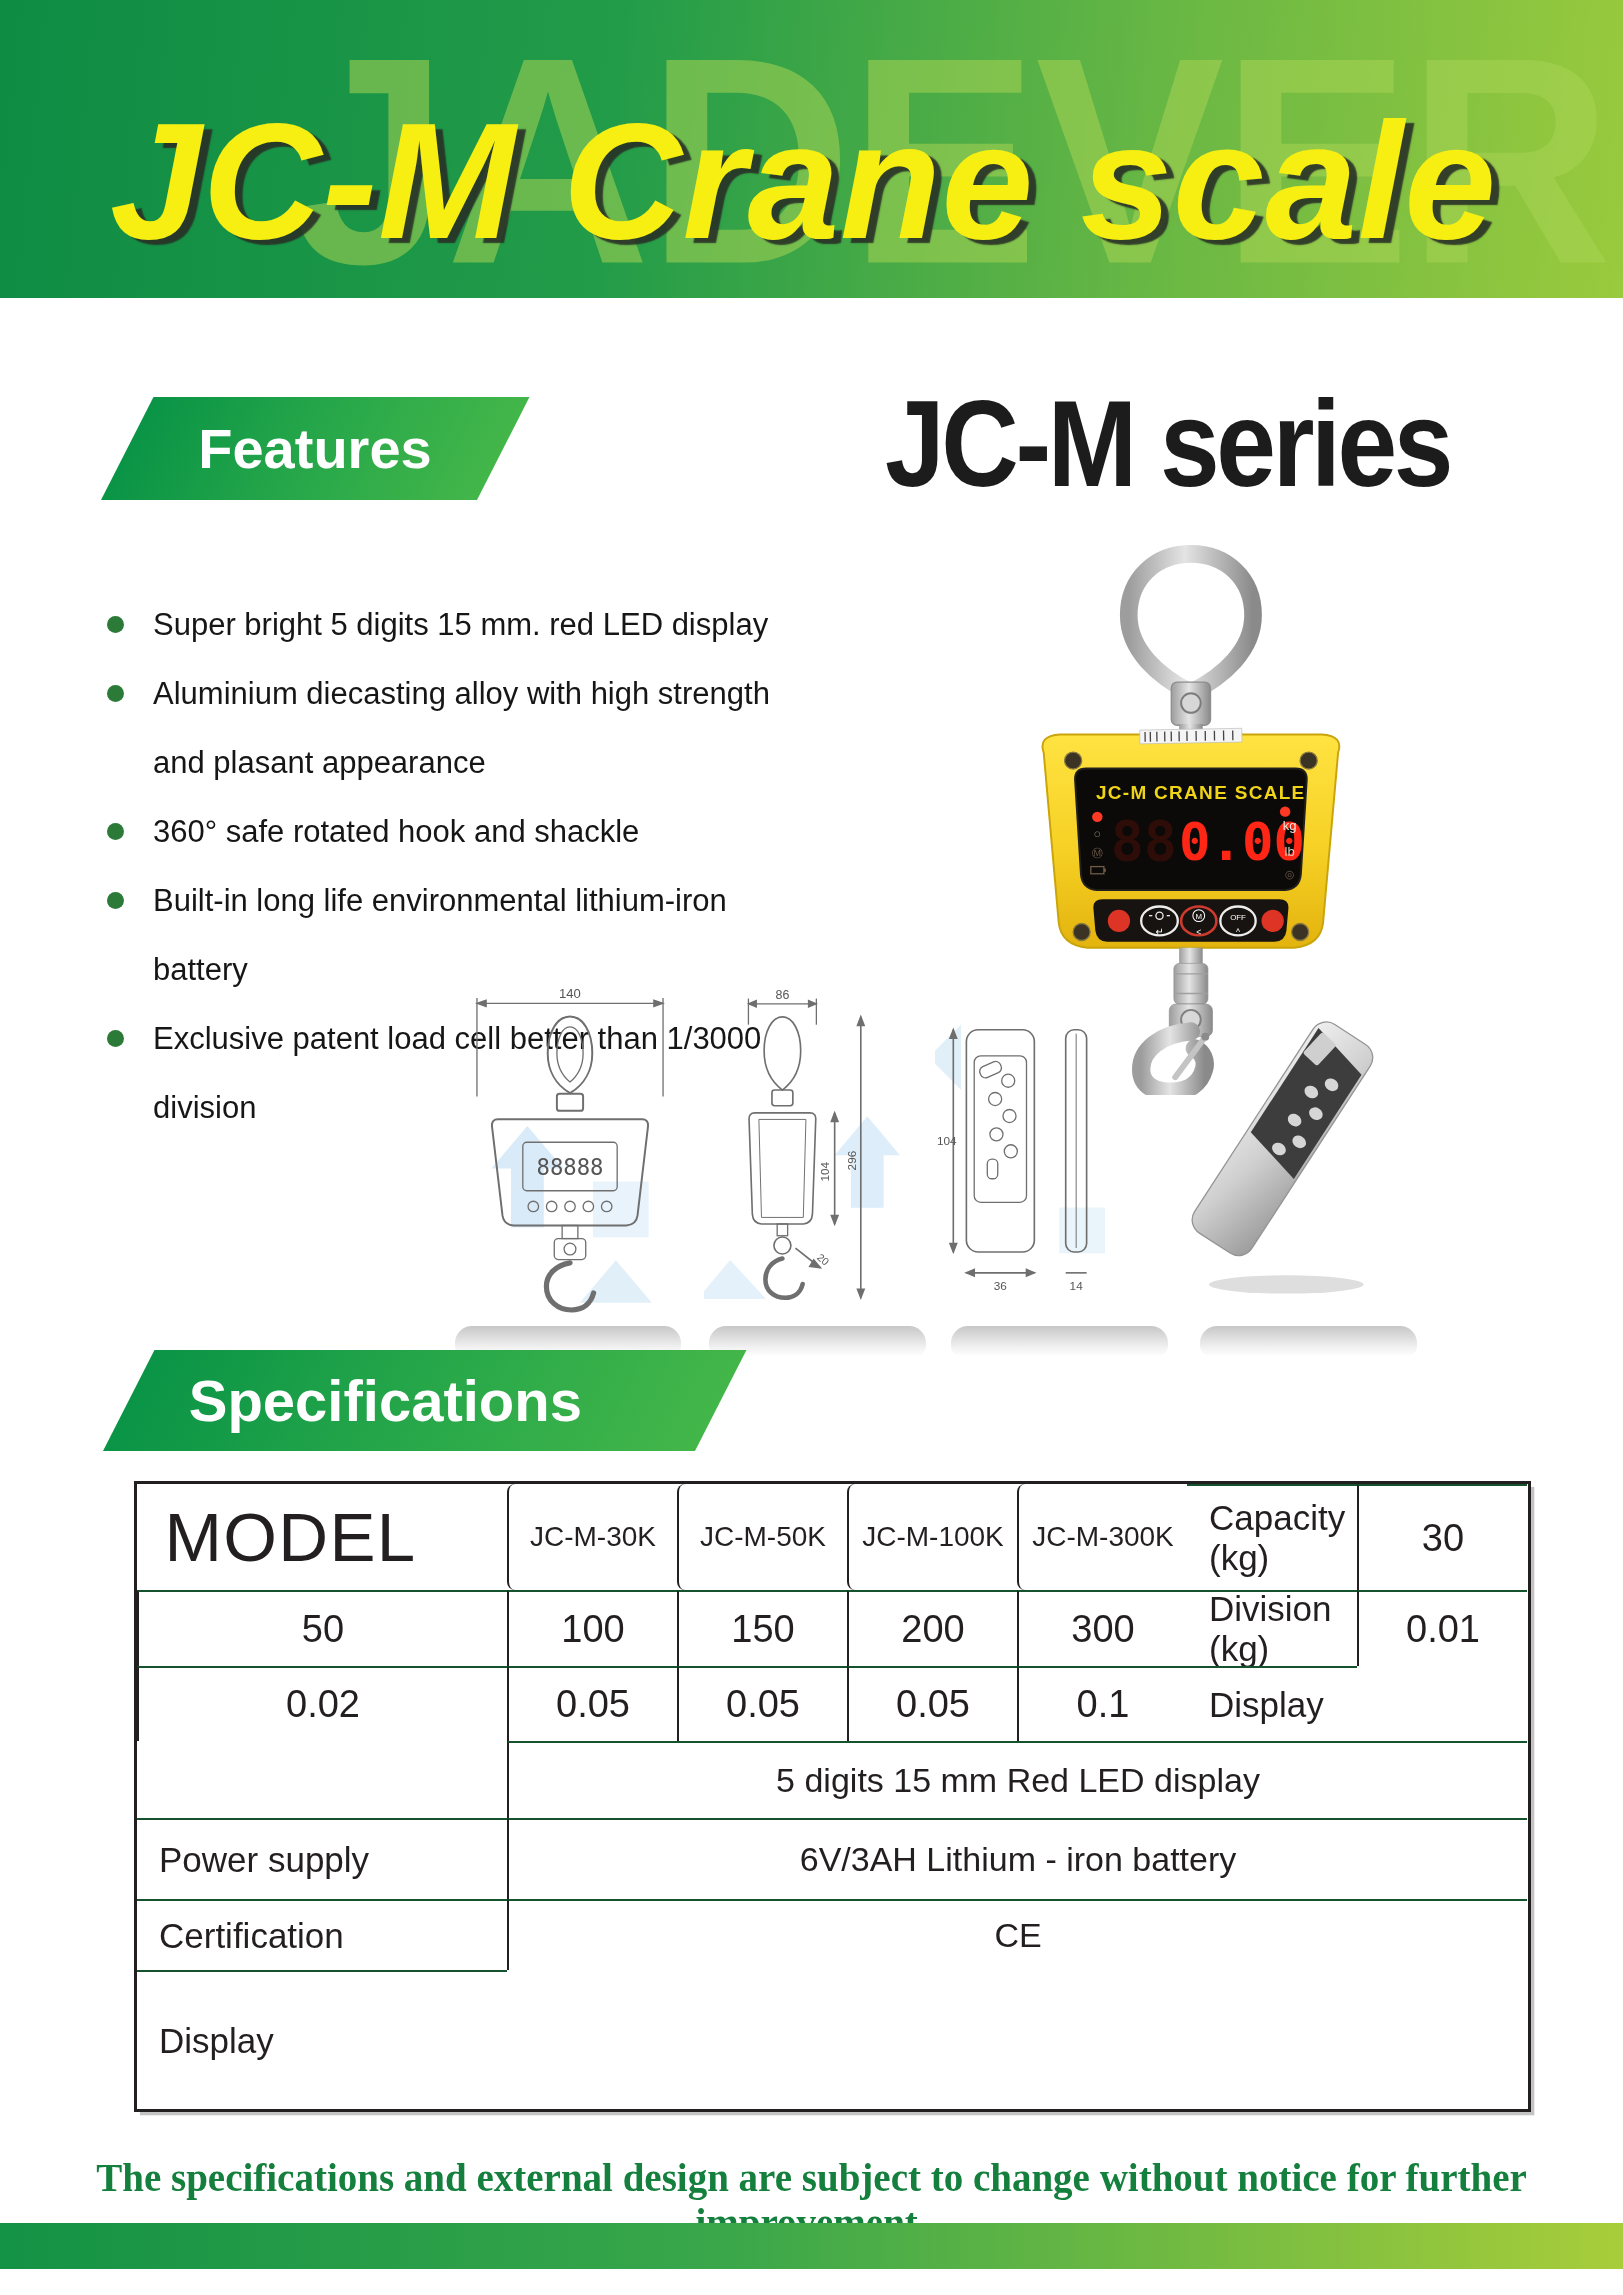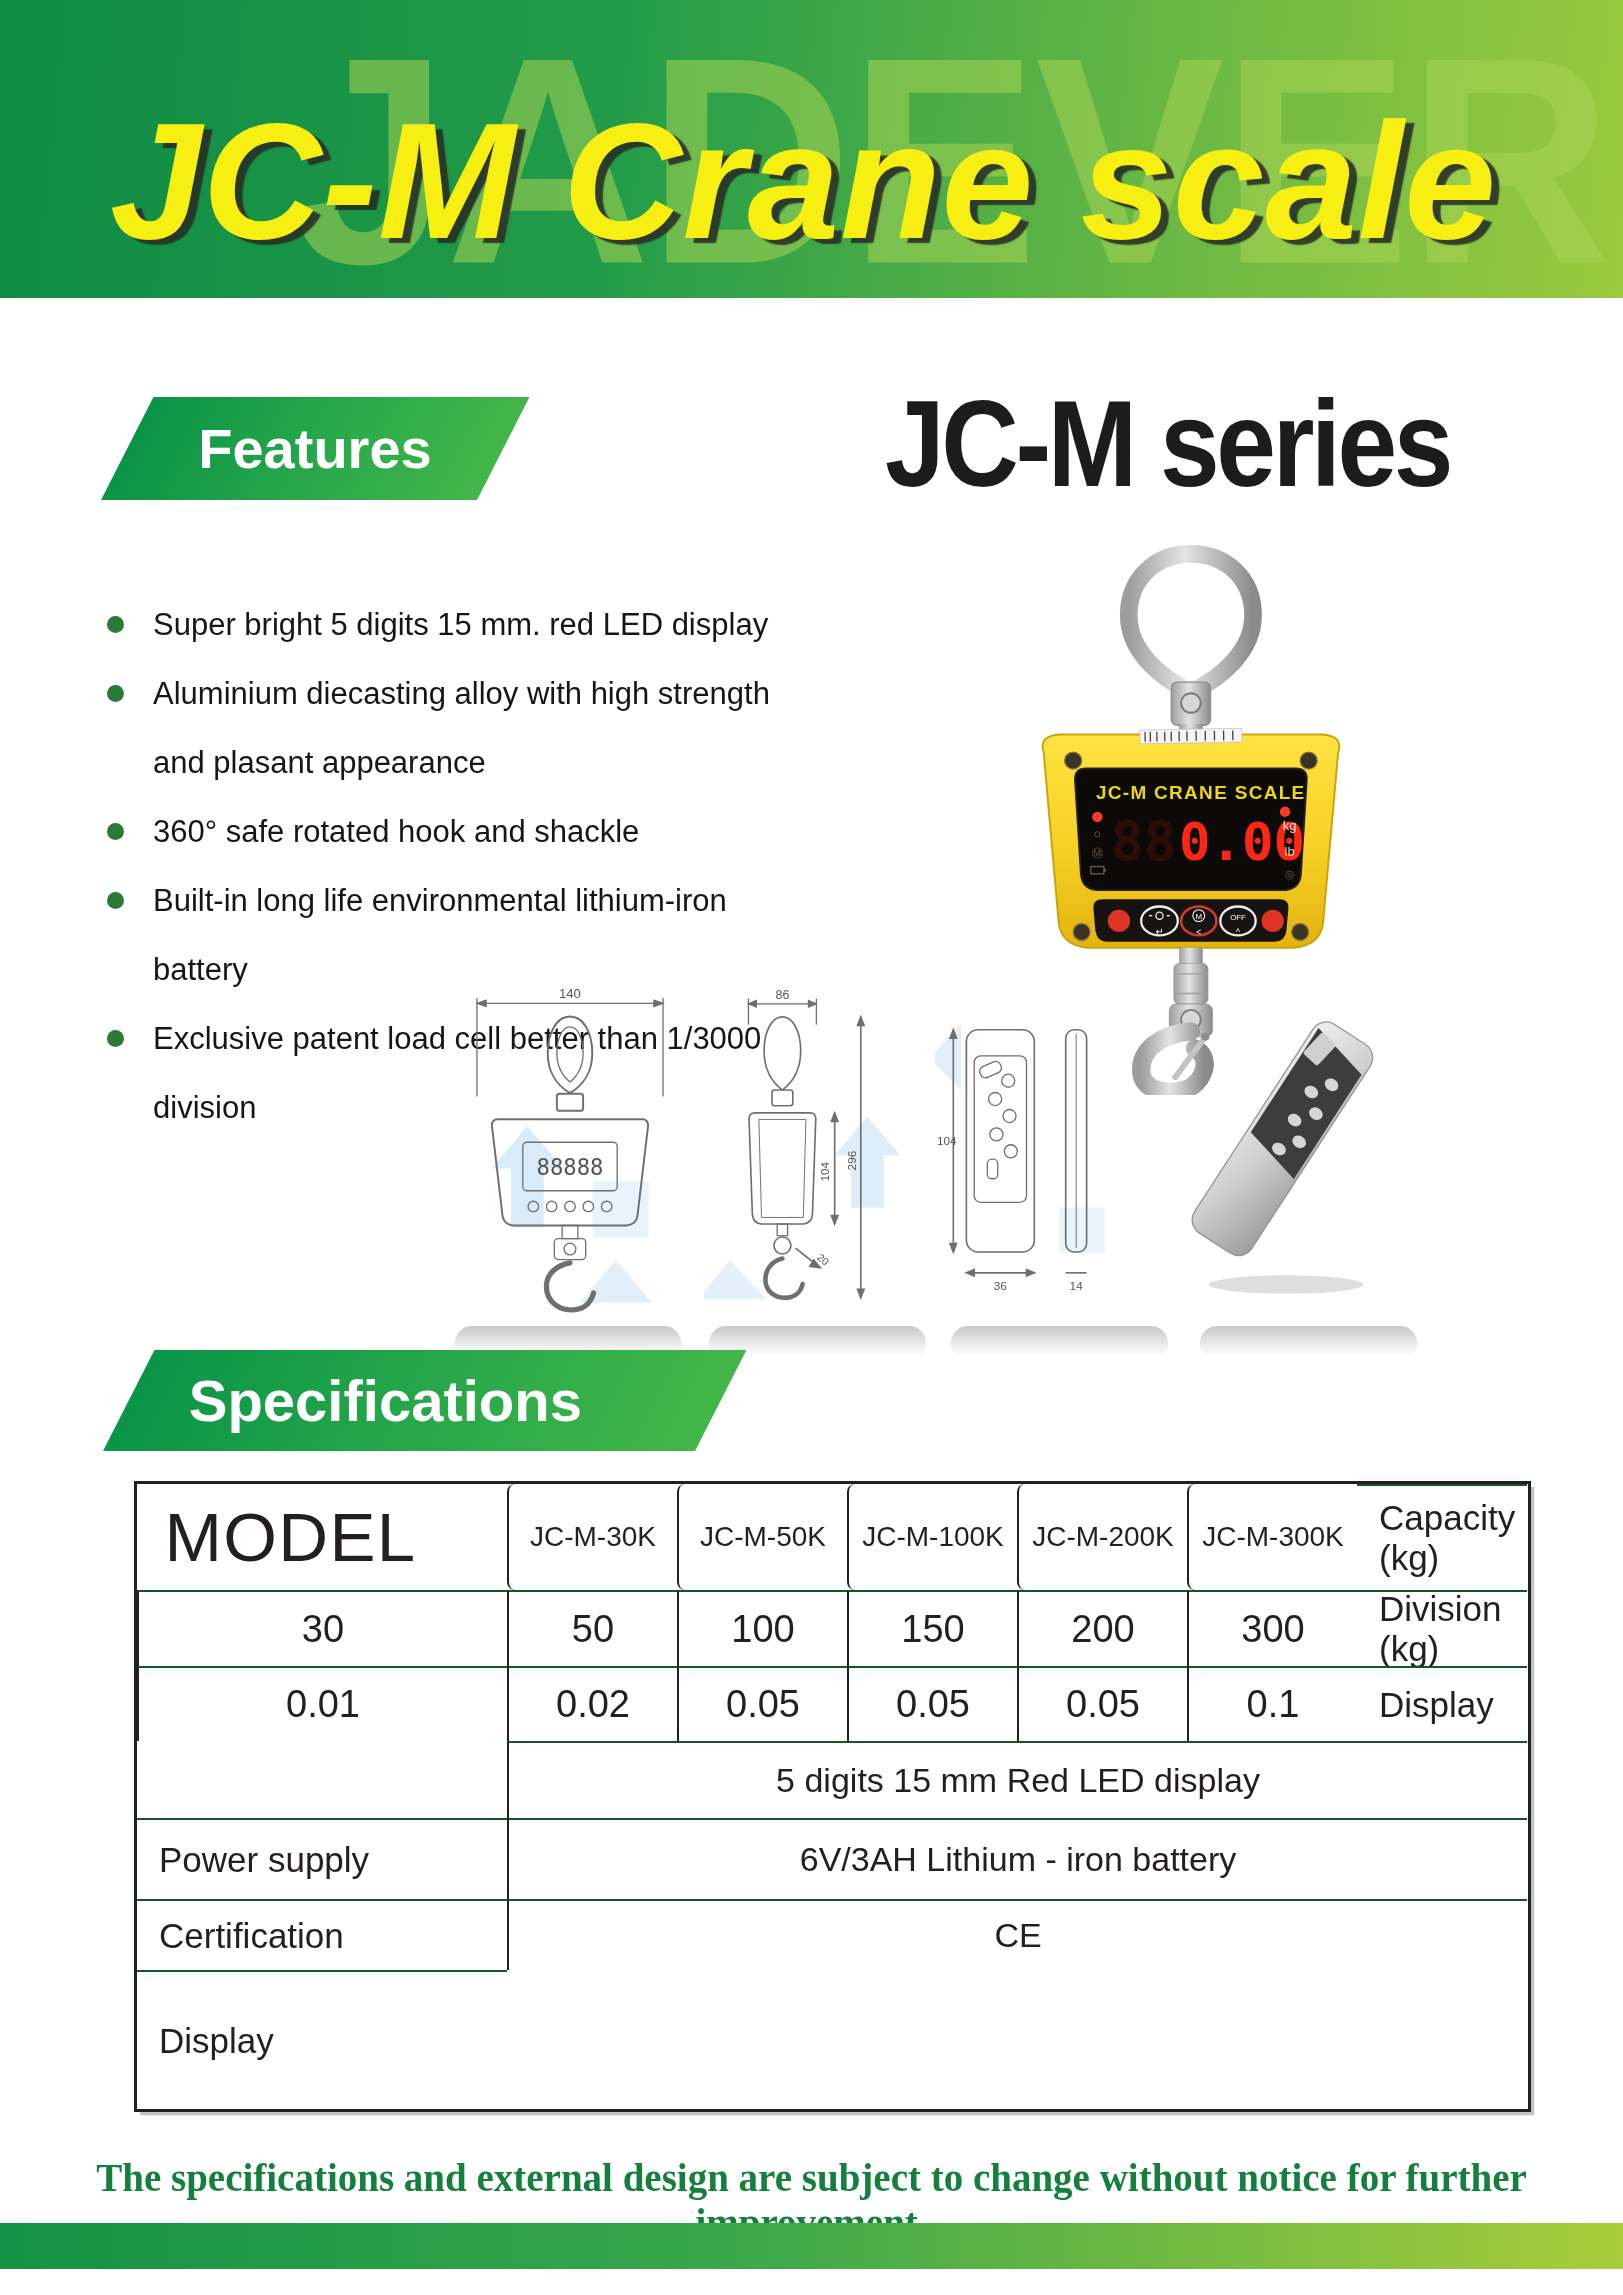--- a/index.html
+++ b/index.html
@@ -318,21 +318,20 @@
 
   <div class="banner specs">
     <div class="banner-label">Specifications</div>
   </div>
 
   <div class="spec-table">
     <div class="cell r-first c-first label model-label">MODEL</div>
     <div class="cell r-first model-name">JC-M-30K</div>
     <div class="cell r-first model-name">JC-M-50K</div>
     <div class="cell r-first model-name">JC-M-100K</div>
-    <div class="cell r-first model-name">JC-M-200K</div>
     <div class="cell r-first model-name">JC-M-300K</div>
 
     <div class="cell c-first label">Capacity (kg)</div>
     <div class="cell value">30</div>
     <div class="cell value">50</div>
     <div class="cell value">100</div>
     <div class="cell value">150</div>
     <div class="cell value">200</div>
     <div class="cell value">300</div>
 

